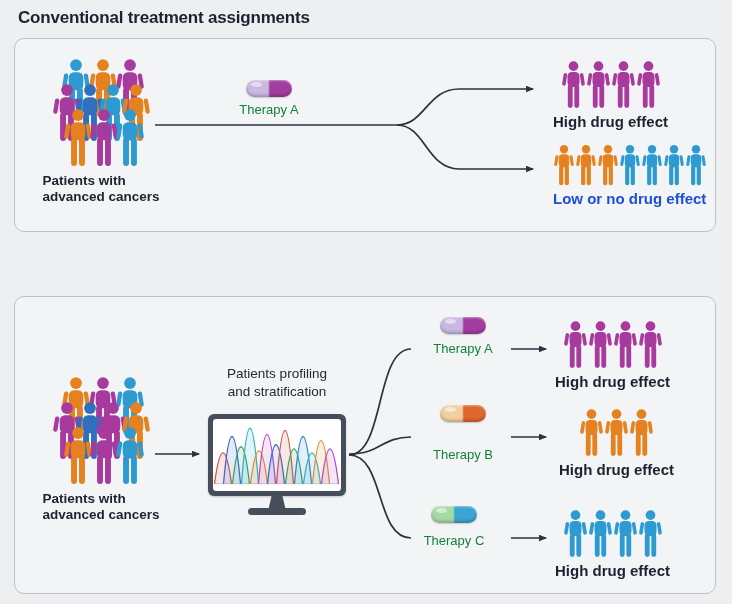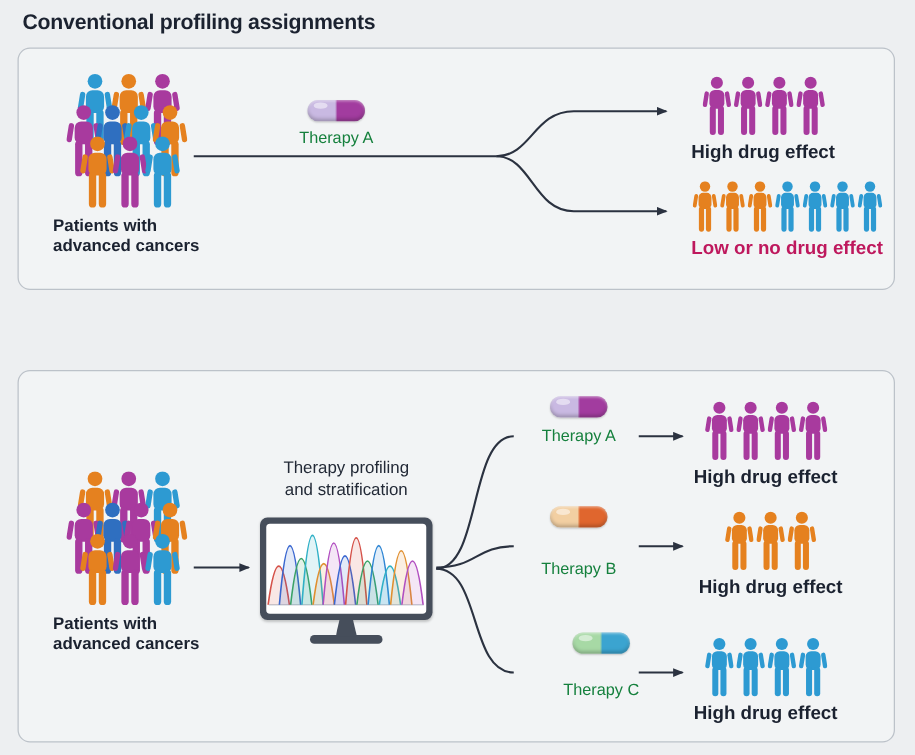--- a/index.html
+++ b/index.html
@@ -22,21 +22,21 @@
   .monitor-screen{width:100%;height:100%;background:#ffffff;border-radius:3px;overflow:hidden;}
   .monitor-neck{width:17px;height:13px;background:#464e5b;clip-path:polygon(18% 0,82% 0,100% 100%,0 100%);}
   .monitor-base{width:58px;height:7px;background:#464e5b;border-radius:3.5px;margin-top:-1px;}
   .profiling-label{position:absolute;left:193px;top:68px;width:138px;text-align:center;font-size:13.5px;font-weight:500;color:#232a37;line-height:1.3;}
 </style>
 </head>
 <body>
 
 <div class="page">
 
-  <div class="section-title" style="top:8px;">Conventional profiling assignments</div>
+  <div class="section-title" style="top:8px;">Conventional treatment assignments</div>
 
   <div class="panel" style="top:38px;height:194px;">
     <svg class="connectors" width="700" height="191" viewBox="0 0 700 191">
       <defs>
         <marker id="ah1" markerWidth="9" markerHeight="8" refX="7.5" refY="3.5" orient="auto" markerUnits="userSpaceOnUse">
           <path d="M0 0 L8.6 3.5 L0 7 Z" fill="#2b3240"></path>
         </marker>
       </defs>
       <path d="M140 86 H382" stroke="#2b3240" stroke-width="1.7" fill="none"></path>
       <path d="M382 86 C410 86 412 50 444 50 H518" stroke="#2b3240" stroke-width="1.7" fill="none" marker-end="url(#ah1)"></path>
@@ -247,21 +247,21 @@
           </svg>
           <svg width="20" height="41" viewBox="0 0 30 62" style="display:block">
             <circle cx="15" cy="6.4" r="6.3" fill="#2d9ad2"></circle>
             <rect x="2.3" y="15.5" width="4.6" height="16.5" rx="2.3" fill="#2d9ad2" transform="rotate(9 4.6 16.5)"></rect>
             <rect x="23.1" y="15.5" width="4.6" height="16.5" rx="2.3" fill="#2d9ad2" transform="rotate(-9 25.4 16.5)"></rect>
             <rect x="7.2" y="14" width="15.6" height="19.5" rx="5.6" fill="#2d9ad2"></rect>
             <rect x="7.6" y="30.5" width="6.3" height="30.5" rx="3.1" fill="#2d9ad2"></rect>
             <rect x="16.1" y="30.5" width="6.3" height="30.5" rx="3.1" fill="#2d9ad2"></rect>
           </svg>
         </div>
-      <div class="outcome-label red" style="color: #be185d;">Low or no drug effect</div>
+      <div class="outcome-label red" style="color: #1d4ed8;">Low or no drug effect</div>
     </div>
   </div>
 
 
   <div class="panel" style="top:296px;height:298px;">
     <svg class="connectors" width="700" height="295" viewBox="0 0 700 295">
       <defs>
         <marker id="ah2" markerWidth="9" markerHeight="8" refX="7.5" refY="3.5" orient="auto" markerUnits="userSpaceOnUse">
           <path d="M0 0 L8.6 3.5 L0 7 Z" fill="#2b3240"></path>
         </marker>
@@ -378,21 +378,21 @@
             </svg>
           </div>
         </div>
       <div class="figure-label">
         <div>Patients with</div>
         <div>advanced cancers</div>
       </div>
     </div>
 
     <div class="profiling-label">
-      <div>Therapy profiling</div>
+      <div>Patients profiling</div>
       <div>and stratification</div>
     </div>
 
     <div class="block" style="left:193px;top:117px;width:138px;">
       <div class="monitor-frame">
         <div class="monitor-screen">
           <svg id="chromatogram" width="100%" height="100%" viewBox="0 0 128 70" preserveAspectRatio="none">
             <line x1="2" y1="63" x2="126" y2="63" stroke="#c9ced6" stroke-width="1"></line>
           <path d="M1.5 63 Q 10 3 18.5 63" stroke="#d5524a" stroke-width="1.3" fill="#d5524a" fill-opacity="0.14"></path>
               <path d="M10.5 63 Q 19 -29 27.5 63" stroke="#3a67d0" stroke-width="1.3" fill="#3a67d0" fill-opacity="0.14"></path>
@@ -483,21 +483,21 @@
             <rect x="2.3" y="15.5" width="4.6" height="16.5" rx="2.3" fill="#e5811f" transform="rotate(9 4.6 16.5)"></rect>
             <rect x="23.1" y="15.5" width="4.6" height="16.5" rx="2.3" fill="#e5811f" transform="rotate(-9 25.4 16.5)"></rect>
             <rect x="7.2" y="14" width="15.6" height="19.5" rx="5.6" fill="#e5811f"></rect>
             <rect x="7.6" y="30.5" width="6.3" height="30.5" rx="3.1" fill="#e5811f"></rect>
             <rect x="16.1" y="30.5" width="6.3" height="30.5" rx="3.1" fill="#e5811f"></rect>
           </svg>
         </div>
       <div class="outcome-label">High drug effect</div>
     </div>
 
-    <div class="block" style="left:416px;top:209px;width:100px;gap:21px;">
+    <div class="block" style="left:389px;top:209px;width:100px;gap:10px;">
       <div class="pill" style="background: linear-gradient(90deg, rgb(167, 217, 165) 0%, rgb(167, 217, 165) 48%, rgb(59, 164, 208) 52%, rgb(59, 164, 208) 100%);"></div>
       <div class="therapy-label">Therapy C</div>
     </div>
     <div class="block" style="left:540px;top:213px;">
       <div class="people-row">
           <svg width="23" height="48" viewBox="0 0 30 62" style="display:block">
             <circle cx="15" cy="6.4" r="6.3" fill="#2d9ad2"></circle>
             <rect x="2.3" y="15.5" width="4.6" height="16.5" rx="2.3" fill="#2d9ad2" transform="rotate(9 4.6 16.5)"></rect>
             <rect x="23.1" y="15.5" width="4.6" height="16.5" rx="2.3" fill="#2d9ad2" transform="rotate(-9 25.4 16.5)"></rect>
             <rect x="7.2" y="14" width="15.6" height="19.5" rx="5.6" fill="#2d9ad2"></rect>

